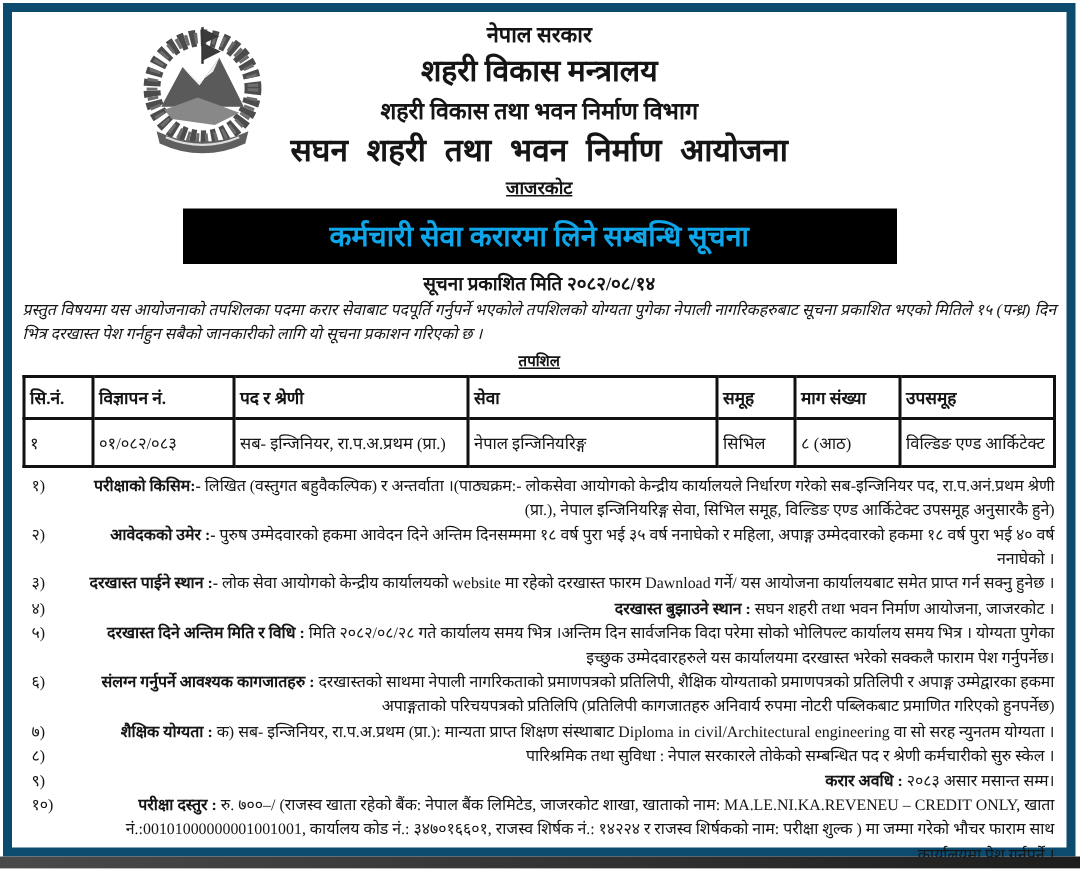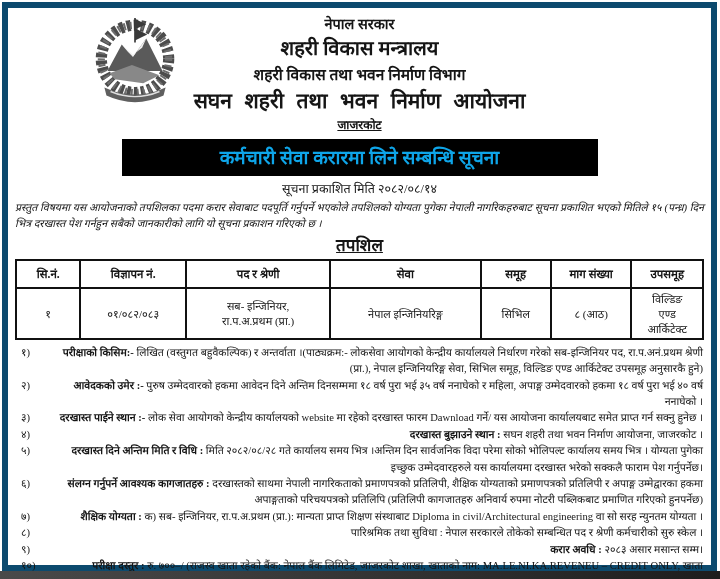--- a/index.html
+++ b/index.html
@@ -21,34 +21,34 @@
   .hdr { text-align:center; padding-top:7px; line-height:1.25; }
   .hdr .l1 { font-size:14.5px; font-weight:bold; }
   .hdr .l2 { font-size:20px; font-weight:bold; margin-top:3px; }
   .hdr .l3 { font-size:15.5px; font-weight:bold; margin-top:4px; }
   .hdr .l4 { font-size:21px; font-weight:bold; margin-top:5px;font-family:Liberation Mono, monospace; }
   .hdr .l5 { font-size:12px; font-weight:bold; margin-top:2px;text-decoration:underline; }
   .banner {
     width:476px; margin:6px auto 0; background:#000; color:#0ea5e9;
     font-size:19px; font-weight:bold; text-align:center; padding:5px 0 6px;
   }
-  .pubdate { text-align:center; font-size:12.5px; font-weight:normal; margin-top:4px; }
+  .pubdate { text-align:center; font-size:12.5px; font-weight:bold; margin-top:4px; }
   .intro {
     font-size:10.6px; line-height:16px; text-align:justify;
     margin:3px 7px 0; 
     font-style:italic;
   }
-  .tapsil { text-align:center; font-size:17px; font-weight:bold; text-decoration:underline; margin-top:1px; }
+  .tapsil { text-align:center; font-size:10px; font-weight:bold; text-decoration:underline; margin-top:1px; }
   
   table.vac {
     border-collapse:collapse; margin:3px 7px 0; width:calc(100% - 14px);
     border:2px solid #111;
   }
   table.vac th, table.vac td {
-    border:2px solid #111; text-align:center; padding:2px 15px;
+    border:2px solid #111; text-align:left; padding:2px 3px;
   }
   table.vac th { font-size:11.5px; font-weight:bold; height:22px; }
   table.vac td { font-size:11px; height:26px; }
   .c0{width:38px;} .c1{width:86px;} .c2{width:148px;} .c3{width:158px;}
   .c4{width:44px;} .c5{width:62px;}
   
   .items { margin:5px 8px 0 6px; }
   .item { display:flex; font-size:10.6px; line-height:16.4px; }
   .item-num { width:32px; flex:0 0 32px; padding-left:7px; box-sizing:border-box; }
   .item-body { flex:1; text-align:right; }

